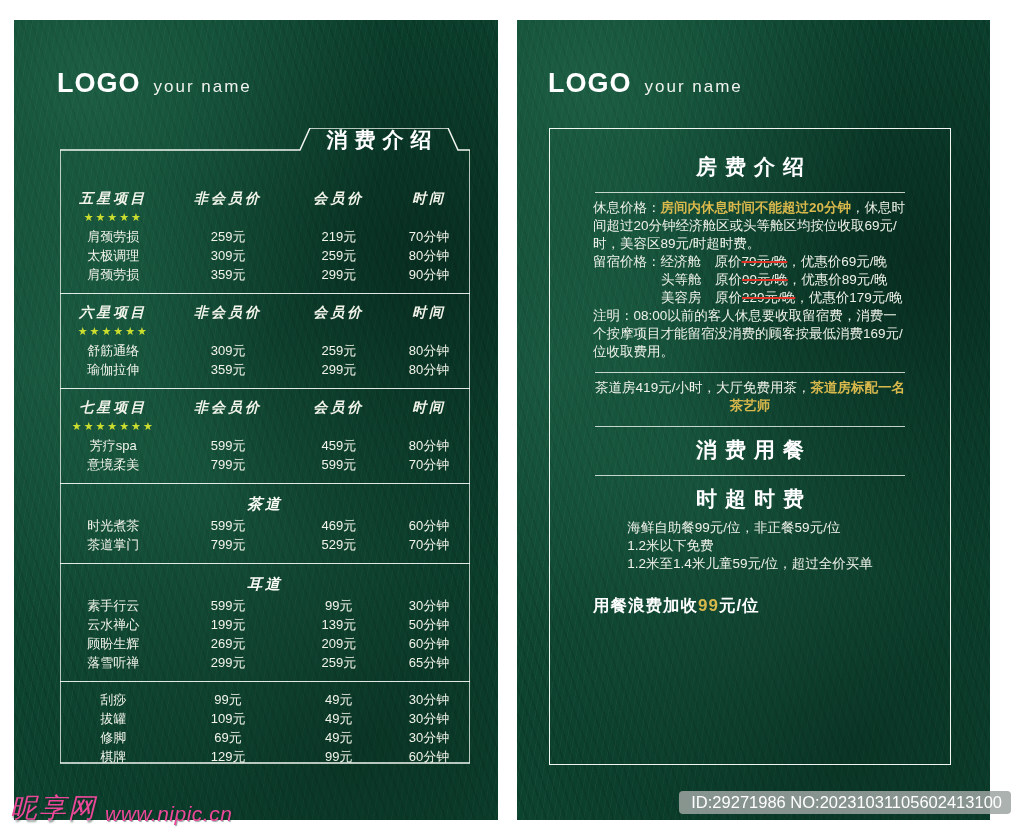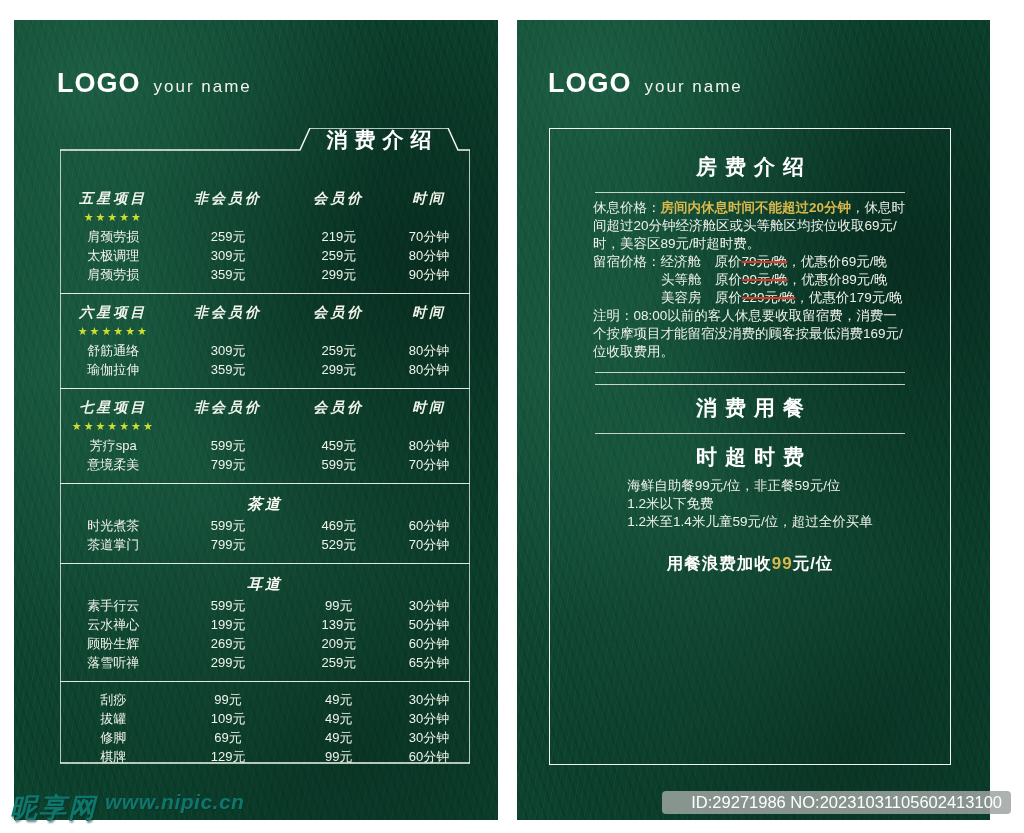--- a/index.html
+++ b/index.html
@@ -54,29 +54,29 @@
   .r-title{text-align:center;font-size:21px;font-weight:bold;letter-spacing:8px;text-indent:8px;color:#ffffff;line-height:28px;margin-top:9px;white-space:nowrap;}
   .r-title:first-child{margin-top:25px;}
   .r-body{margin-top:6px;font-size:13.5px;line-height:18px;color:#eef1e8;}
   .r-body.fit{width:fit-content;margin-left:auto;margin-right:auto;text-align:left;}
   .r-line{text-align:left;}
   .r-line.center{text-align:center;}
   .r-line.indent{padding-left:68px;}
   .run-gold{color:#d9b84c;font-weight:bold;}
   .run-strike{text-decoration:line-through;text-decoration-color:#e03428;text-decoration-thickness:2px;}
   .r-div{border-top:1px solid rgba(240,246,240,0.8);margin:11px 2px 0 2px;height:0;}
-  .r-footer{margin-top:22px;text-align:center;font-size:16.5px;font-weight:bold;color:#ffffff;letter-spacing:1px;}
+  .r-footer{margin-top:22px;font-size:16.5px;font-weight:bold;color:#ffffff;letter-spacing:1px;}
   .r-footer .run-gold{font-size:17px;}
 
   
-  .site-wm{position:absolute;left:10px;top:790px;display:flex;align-items:flex-start;color:#0f766e;font-style:italic;font-weight:bold;z-index:5;}
+  .site-wm{position:absolute;left:10px;top:790px;display:flex;align-items:flex-end;color:#ec4899;font-style:italic;font-weight:normal;z-index:5;}
   .site-wm .wm-logo{font-size:27px;letter-spacing:2px;text-shadow:1px 2px 2px rgba(10,40,30,0.55);}
   .site-wm .wm-url{font-size:21px;margin-left:8px;letter-spacing:0.5px;text-shadow:1px 1px 1px rgba(10,40,30,0.45);}
   .id-wm{position:absolute;right:13px;top:791px;height:23px;line-height:23px;background:rgba(158,164,161,0.85);
-         color:#ffffff;padding:0 9px 0 29px;font-size:16.5px;border-radius:4px;white-space:nowrap;z-index:5;}
+         color:#ffffff;padding:0 9px 0 12px;font-size:16.5px;border-radius:4px;white-space:nowrap;z-index:5;}
 </style>
 </head>
 <body>
 
 <div id="canvas">
 
   <div class="panel left">
     <div class="logo-row">
       <span class="logo-main">LOGO</span>
       <span class="logo-sub">your name</span>
@@ -238,20 +238,23 @@
         <div class="r-title">房费介绍</div>
         <div class="r-div"></div>
         <div class="r-body">
           <div class="r-line"><span class="run">休息价格：</span><span class="run-gold">房间内休息时间不能超过20分钟</span><span class="run">，休息时间超过20分钟经济舱区或头等舱区均按位收取69元/时，美容区89元/时超时费。</span></div>
           <div class="r-line"><span class="run">留宿价格：经济舱　原价</span><span class="run-strike">79元/晚</span><span class="run">，优惠价69元/晚</span></div>
           <div class="r-line indent"><span class="run">头等舱　原价</span><span class="run-strike">99元/晚</span><span class="run">，优惠价89元/晚</span></div>
           <div class="r-line indent"><span class="run">美容房　原价</span><span class="run-strike">229元/晚</span><span class="run">，优惠价179元/晚</span></div>
           <div class="r-line"><span class="run">注明：08:00以前的客人休息要收取留宿费，消费一个按摩项目才能留宿没消费的顾客按最低消费169元/位收取费用。</span></div>
         </div>
         <div class="r-div"></div>
+        <div class="r-body">
+          <div class="r-line center"><span class="run">茶道房419元/小时，大厅免费用茶，</span><span class="run-gold">茶道房标配一名茶艺师</span></div>
+        </div>
         <div class="r-div"></div>
         <div class="r-title">消费用餐</div>
         <div class="r-div"></div>
         <div class="r-title">时超时费</div>
         <div class="r-body fit">
           <div class="r-line"><span class="run">海鲜自助餐99元/位，非正餐59元/位</span></div>
           <div class="r-line"><span class="run">1.2米以下免费</span></div>
           <div class="r-line"><span class="run">1.2米至1.4米儿童59元/位，超过全价买单</span></div>
         </div>
         <div class="r-footer"><span class="run">用餐浪费加收</span><span class="run-gold">99</span><span class="run">元/位</span></div>

